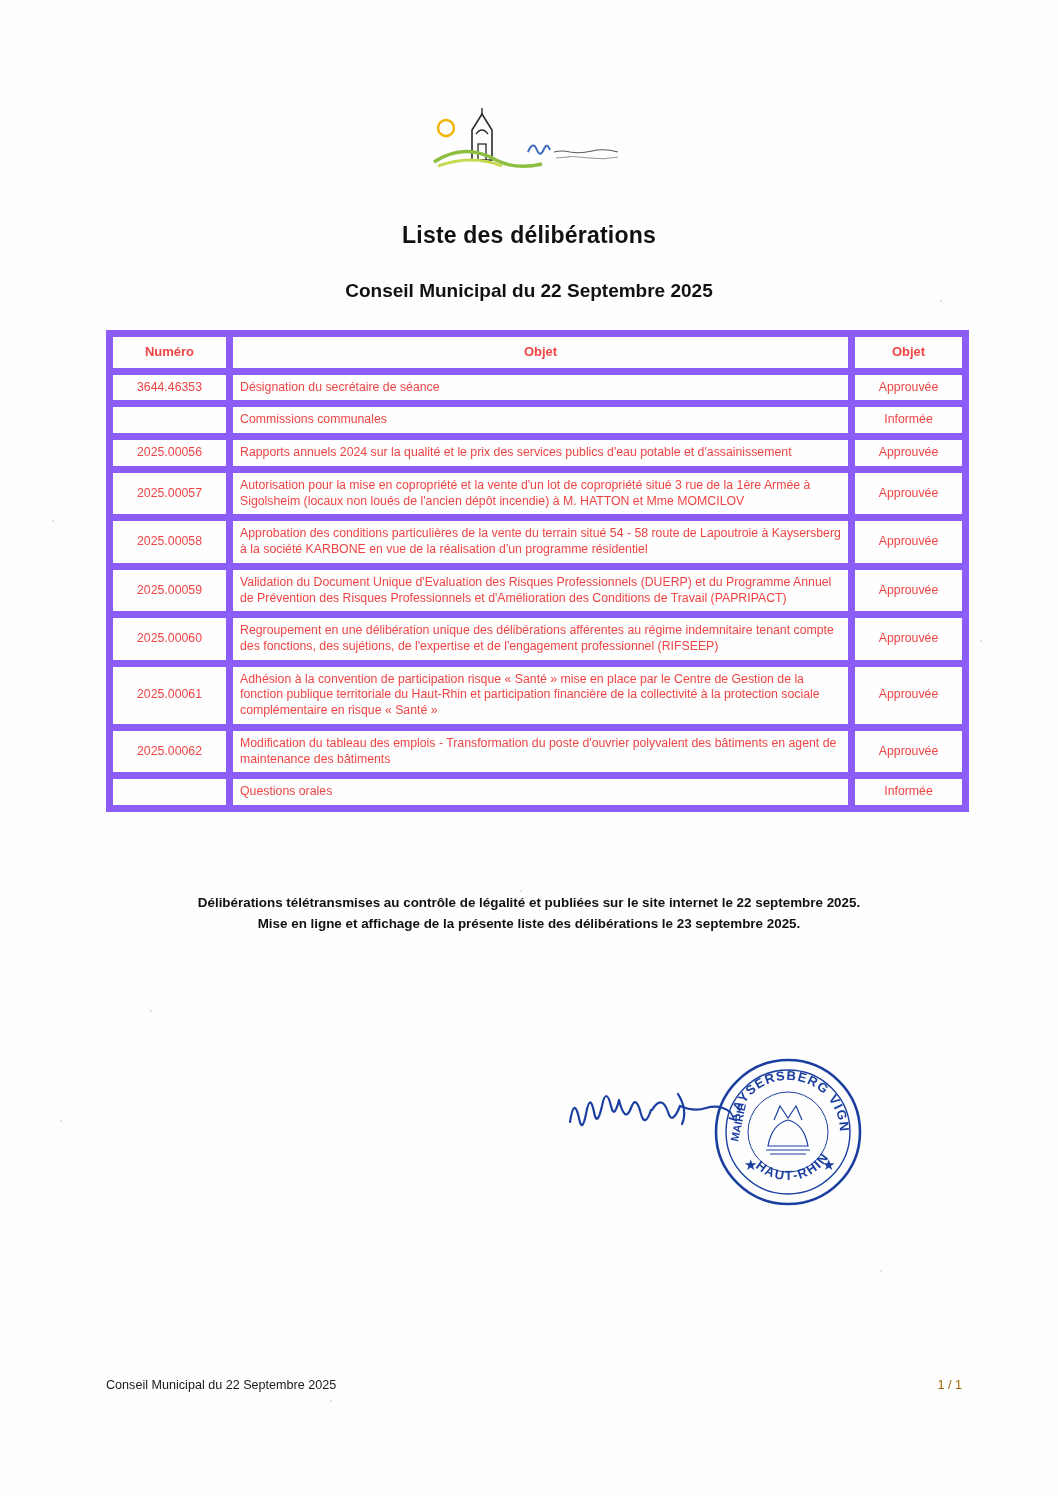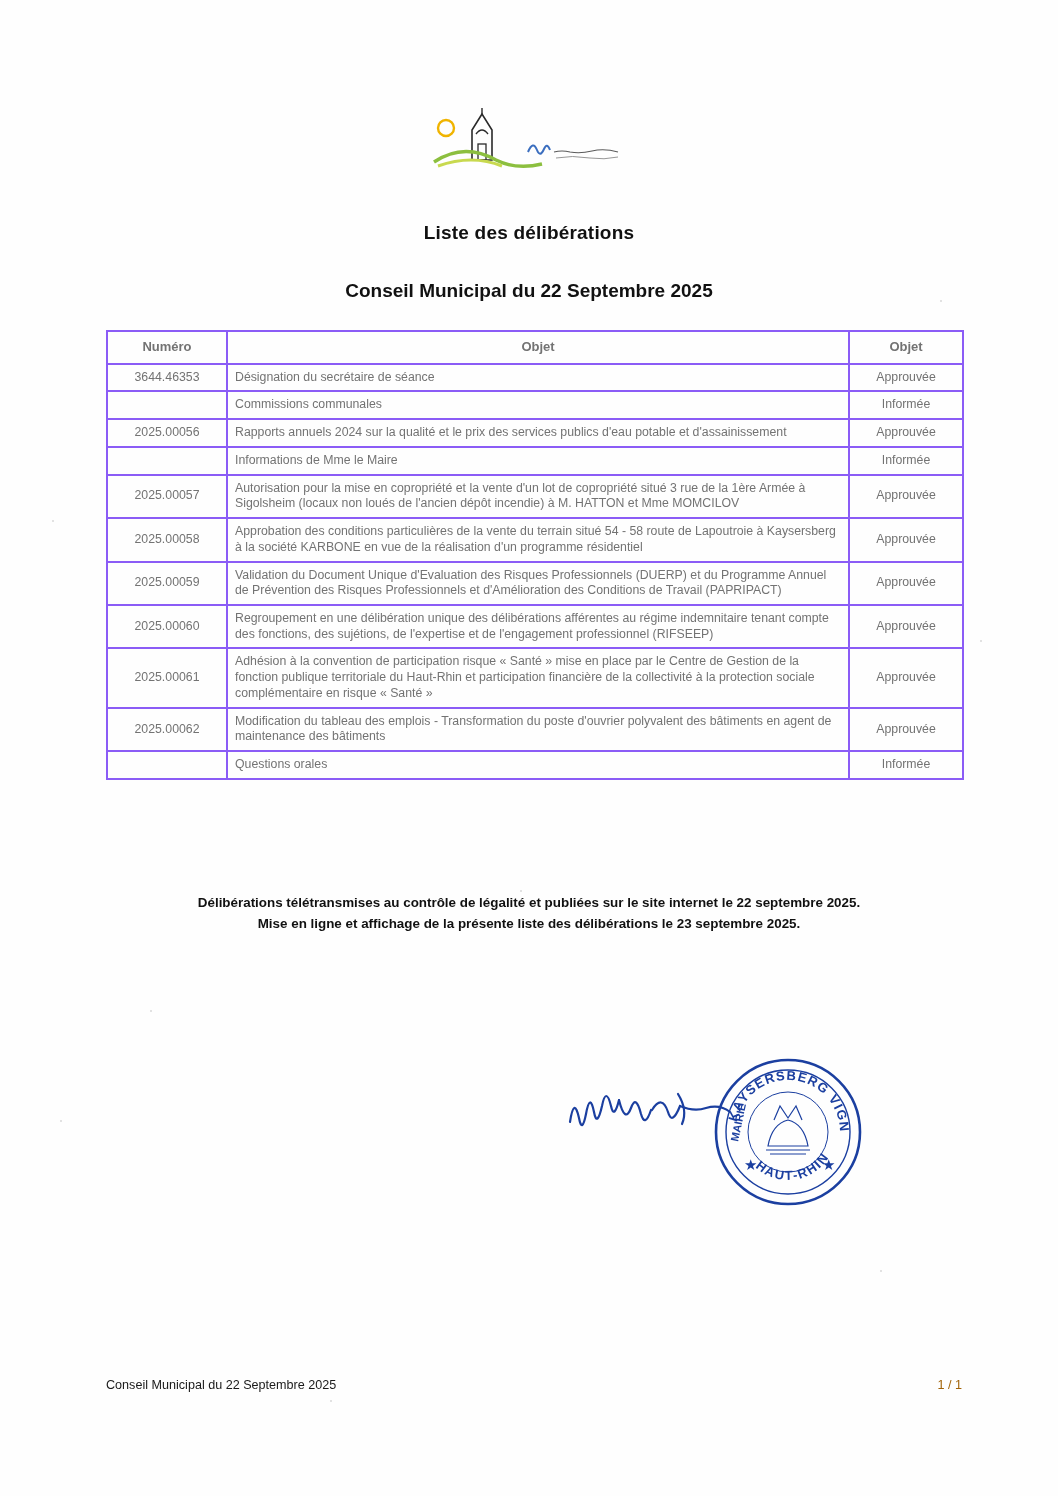--- a/index.html
+++ b/index.html
@@ -45,21 +45,21 @@
   }
   .logo-svg { display: block; }
 
   
   .doc-title {
     position: absolute;
     top: 222px;
     left: 0;
     width: 1058px;
     text-align: center;
-    font-size: 19px;
+    font-size: 23px;
     font-weight: bold;
     letter-spacing: .2px;
     color: #111;
   }
   .doc-subtitle {
     position: absolute;
     top: 280px;
     left: 0;
     width: 1058px;
     text-align: center;
@@ -74,26 +74,26 @@
     top: 330px;
     left: 106px;
     width: 856px;
   }
   table.delib {
     border-collapse: collapse;
     width: 100%;
     table-layout: fixed;
   }
   table.delib th, table.delib td {
-    border: 2px solid #8b5cf6;
+    border: 7px solid #8b5cf6;
     vertical-align: middle;
     padding: 5px 7px;
     font-size: 12.3px;
     line-height: 1.28;
-    color: #737373;
+    color: #ef4444;
   }
   table.delib th {
     font-weight: bold;
     text-align: center;
     font-size: 13px;
     padding: 7px 6px;
   }
   col.c-num { width: 120px; }
   col.c-obj { width: 622px; }
   col.c-vote { width: 114px; }
@@ -201,25 +201,20 @@
         </tr>
         <tr>
           <td class="num"></td>
           <td class="obj">Commissions communales</td>
           <td class="vote">Informée</td>
         </tr>
         <tr>
           <td class="num">2025.00056</td>
           <td class="obj">Rapports annuels 2024 sur la qualité et le prix des services publics d'eau potable et d'assainissement</td>
           <td class="vote">Approuvée</td>
-        </tr>
-        <tr>
-          <td class="num"></td>
-          <td class="obj">Informations de Mme le Maire</td>
-          <td class="vote">Informée</td>
         </tr>
         <tr>
           <td class="num">2025.00057</td>
           <td class="obj">Autorisation pour la mise en copropriété et la vente d'un lot de copropriété situé 3 rue de la 1ère Armée à Sigolsheim (locaux non loués de l'ancien dépôt incendie) à M. HATTON et Mme MOMCILOV</td>
           <td class="vote">Approuvée</td>
         </tr>
         <tr>
           <td class="num">2025.00058</td>
           <td class="obj">Approbation des conditions particulières de la vente du terrain situé 54 - 58 route de Lapoutroie à Kaysersberg à la société KARBONE en vue de la réalisation d'un programme résidentiel</td>
           <td class="vote">Approuvée</td>

